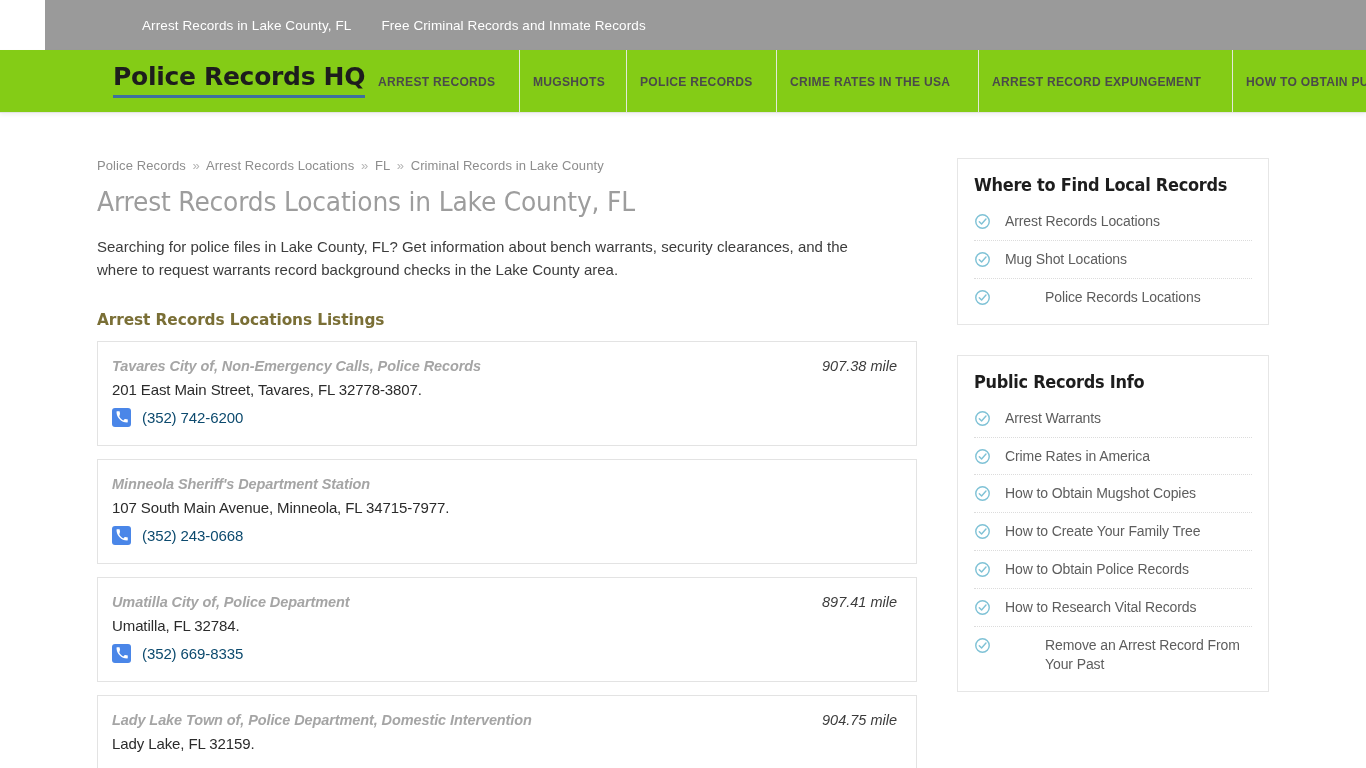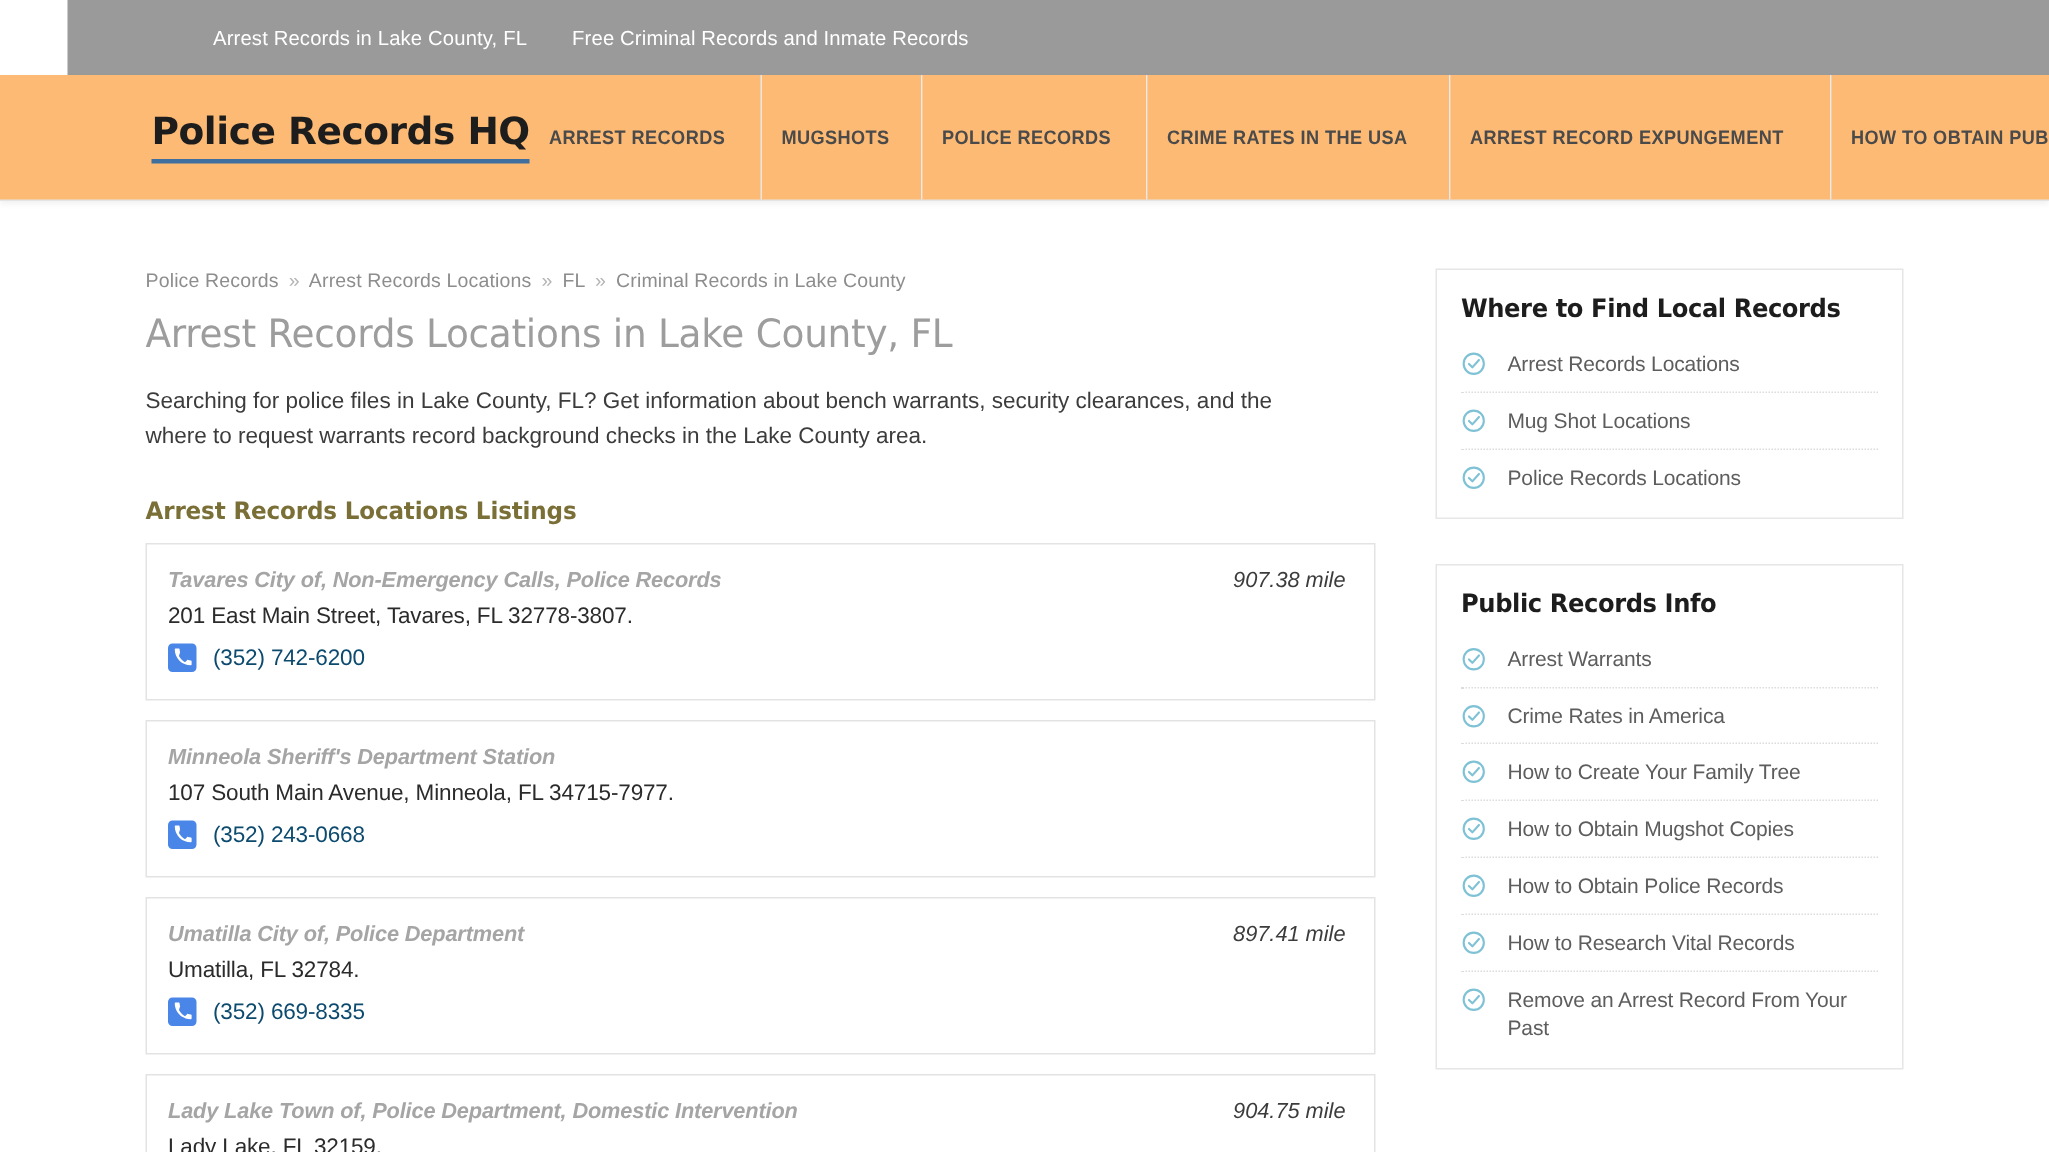--- a/index.html
+++ b/index.html
@@ -25,27 +25,28 @@
     color: #ffffff;
     font-size: 13.5px;
     text-decoration: none;
     margin-right: 30px;
     white-space: nowrap;
     letter-spacing: 0.1px;
   }
 
   
   .header {
-    height: 84px;
-    background: #fdba74;
+    height: 63px;
+    background: #84cc16;
     border-bottom: 1px solid #e4e4e4;
     box-shadow: 0 2px 4px rgba(0,0,0,.06);
     display: flex;
     align-items: stretch;
     position: relative;
+    padding-left: 12px;
   }
   .logo-wrap {
     width: 413px;
     display: flex;
     align-items: center;
     padding-left: 101px;
   }
   .logo {
     font-family: "DejaVu Sans", sans-serif;
     font-size: 25px;
@@ -202,21 +203,21 @@
     transform: scaleX(0.95);
     transform-origin: left center;
   }
   .widget ul { list-style: none; margin: 0; padding: 0; }
   .widget li {
     display: flex;
     align-items: flex-start;
     padding: 9px 0 9px 0;
     border-bottom: 1px dotted #dcdcdc;
   }
-  .widget li:last-child { border-bottom: none; }
+  .widget li:last-child { border-bottom: none; gap: 40px; }
   .check-icon {
     width: 17px; height: 17px;
     flex: none;
     margin-top: 1px;
   }
   .widget li a {
     font-size: 14px;
     color: #5d5d5d;
     text-decoration: none;
     margin-left: 14px;
@@ -384,30 +385,30 @@
           </span>
           <a href="#">Crime Rates in America</a>
         </li>
         <li>
           <span class="check-icon">
             <svg width="17" height="17" viewBox="0 0 24 24" fill="none" stroke="#7fc2d6" stroke-width="2" stroke-linecap="round" stroke-linejoin="round">
                 <circle cx="12" cy="12" r="9.5"></circle>
                 <path d="M7.5 12.2l3.2 3.2 6.2-7"></path>
               </svg>
           </span>
+          <a href="#">How to Obtain Mugshot Copies</a>
+        </li>
+        <li>
+          <span class="check-icon">
+            <svg width="17" height="17" viewBox="0 0 24 24" fill="none" stroke="#7fc2d6" stroke-width="2" stroke-linecap="round" stroke-linejoin="round">
+                <circle cx="12" cy="12" r="9.5"></circle>
+                <path d="M7.5 12.2l3.2 3.2 6.2-7"></path>
+              </svg>
+          </span>
           <a href="#">How to Create Your Family Tree</a>
-        </li>
-        <li>
-          <span class="check-icon">
-            <svg width="17" height="17" viewBox="0 0 24 24" fill="none" stroke="#7fc2d6" stroke-width="2" stroke-linecap="round" stroke-linejoin="round">
-                <circle cx="12" cy="12" r="9.5"></circle>
-                <path d="M7.5 12.2l3.2 3.2 6.2-7"></path>
-              </svg>
-          </span>
-          <a href="#">How to Obtain Mugshot Copies</a>
         </li>
         <li>
           <span class="check-icon">
             <svg width="17" height="17" viewBox="0 0 24 24" fill="none" stroke="#7fc2d6" stroke-width="2" stroke-linecap="round" stroke-linejoin="round">
                 <circle cx="12" cy="12" r="9.5"></circle>
                 <path d="M7.5 12.2l3.2 3.2 6.2-7"></path>
               </svg>
           </span>
           <a href="#">How to Obtain Police Records</a>
         </li>

